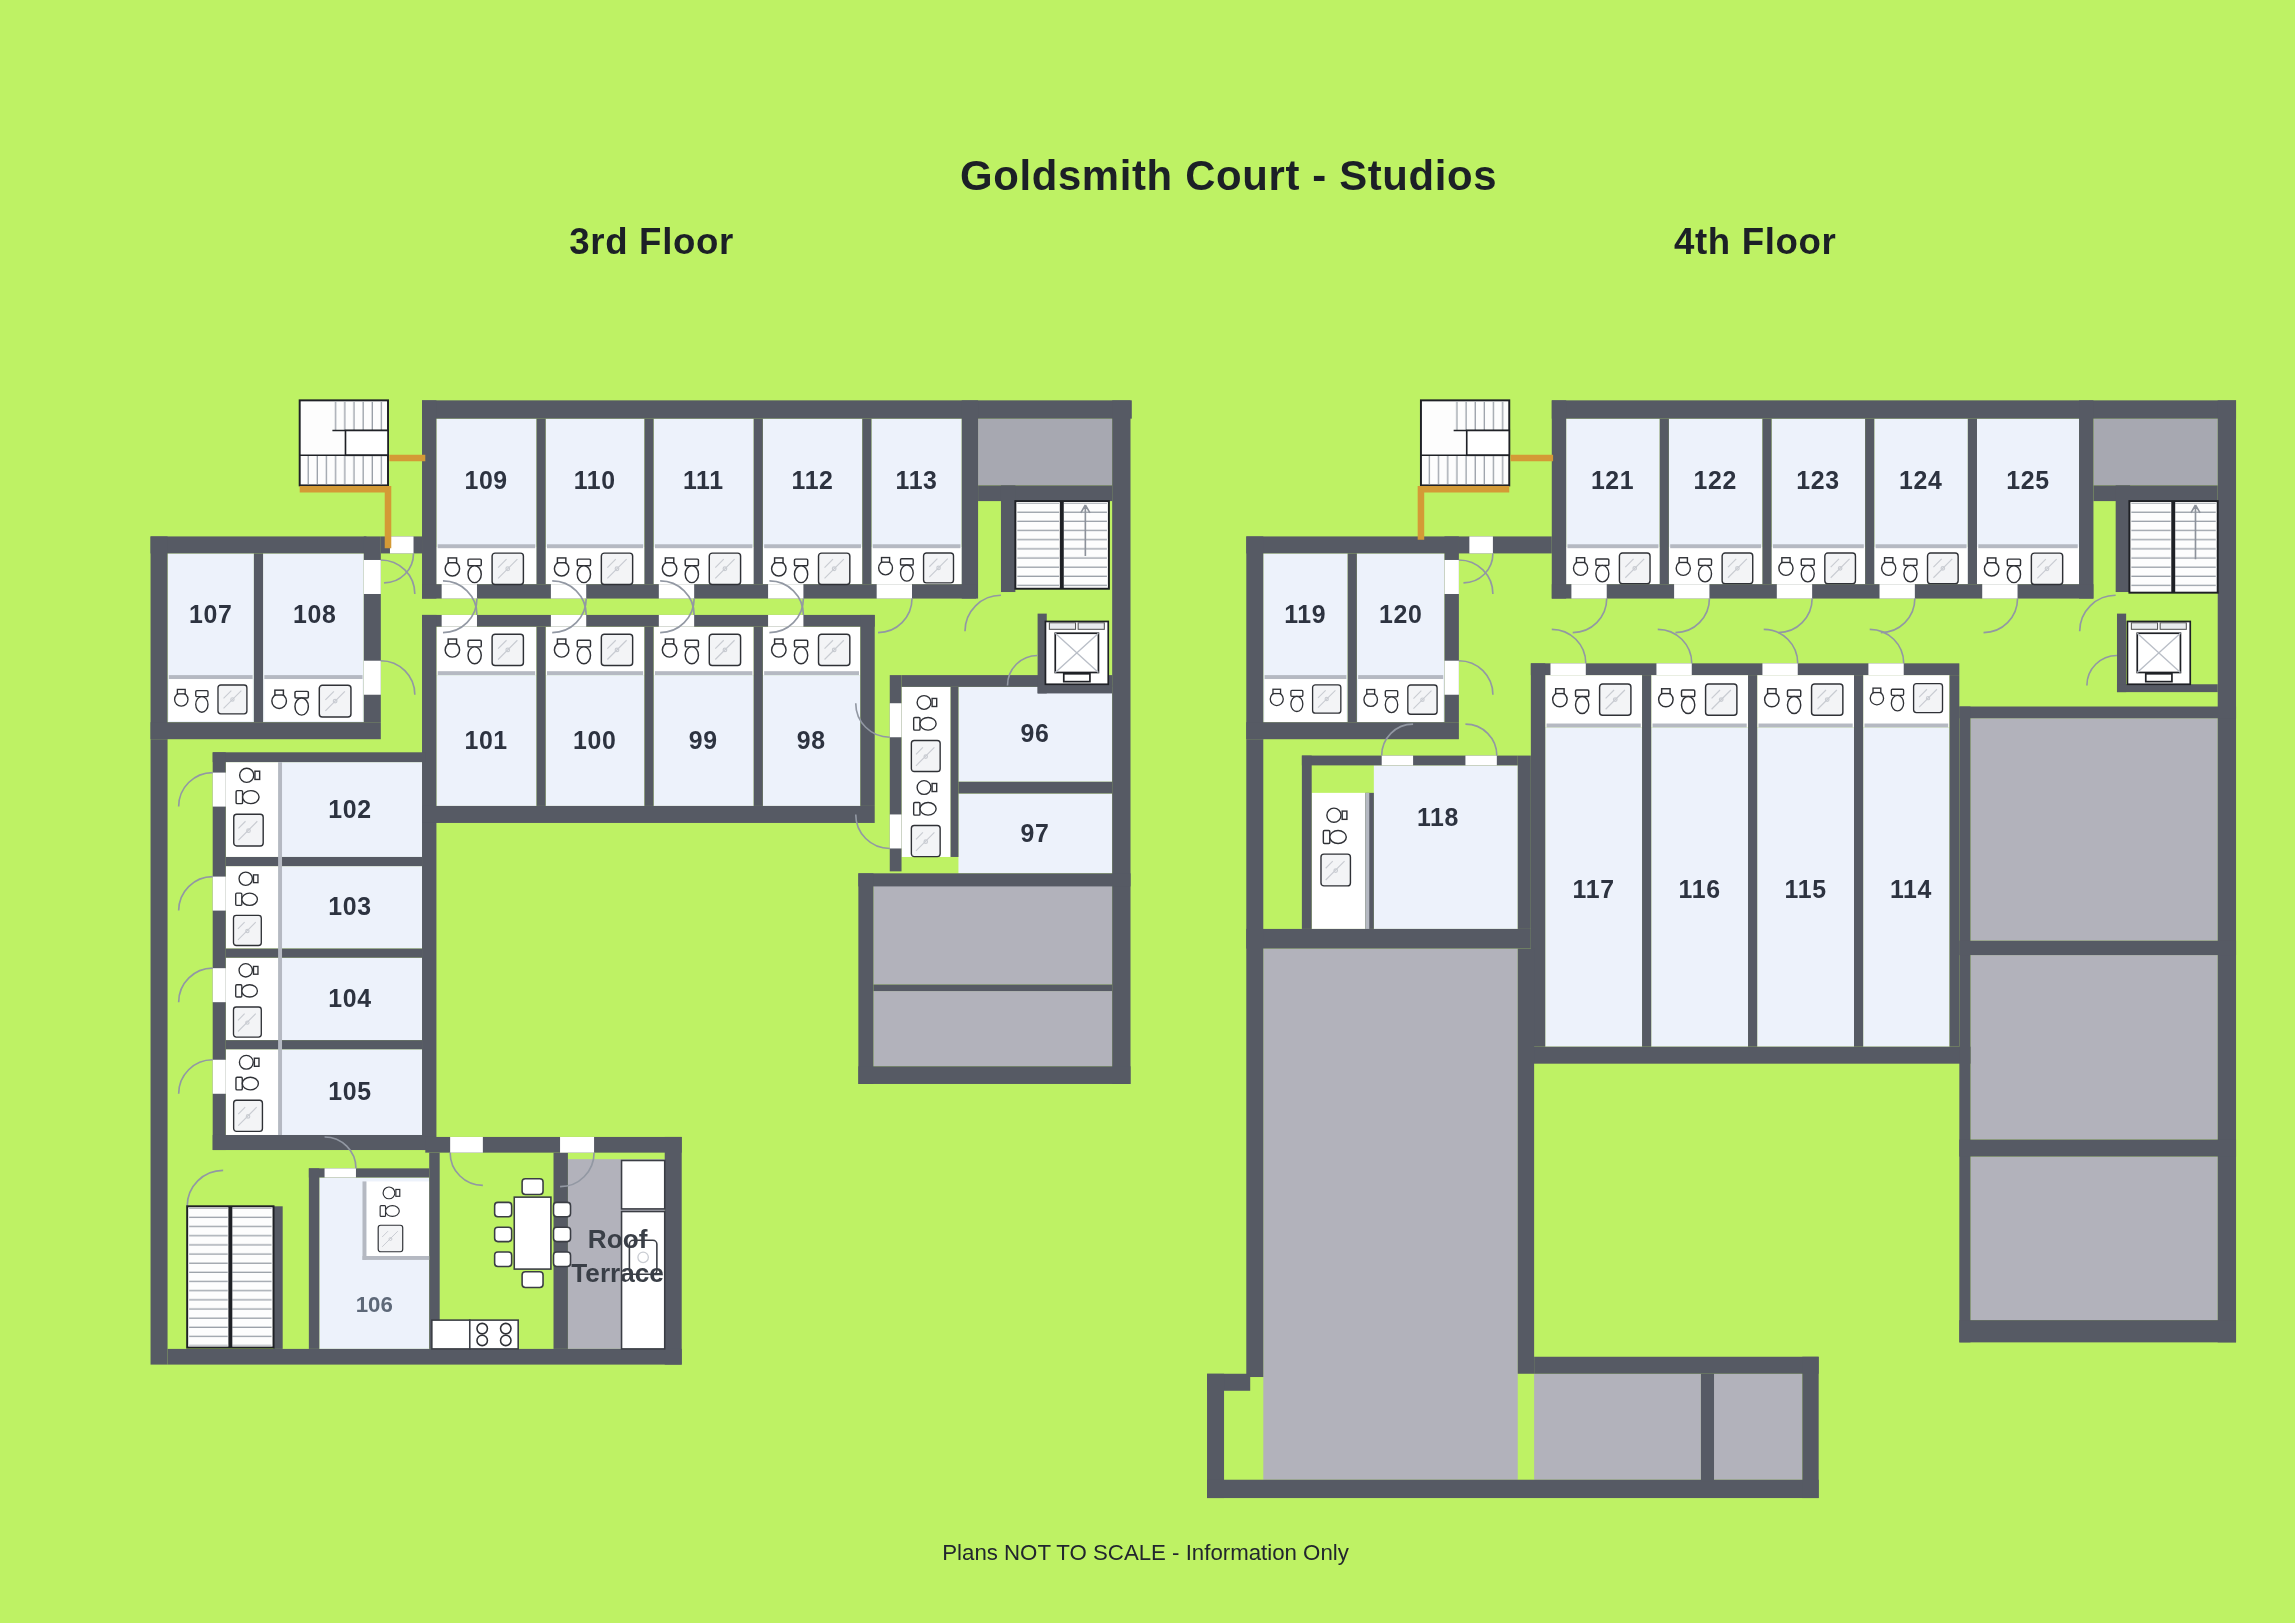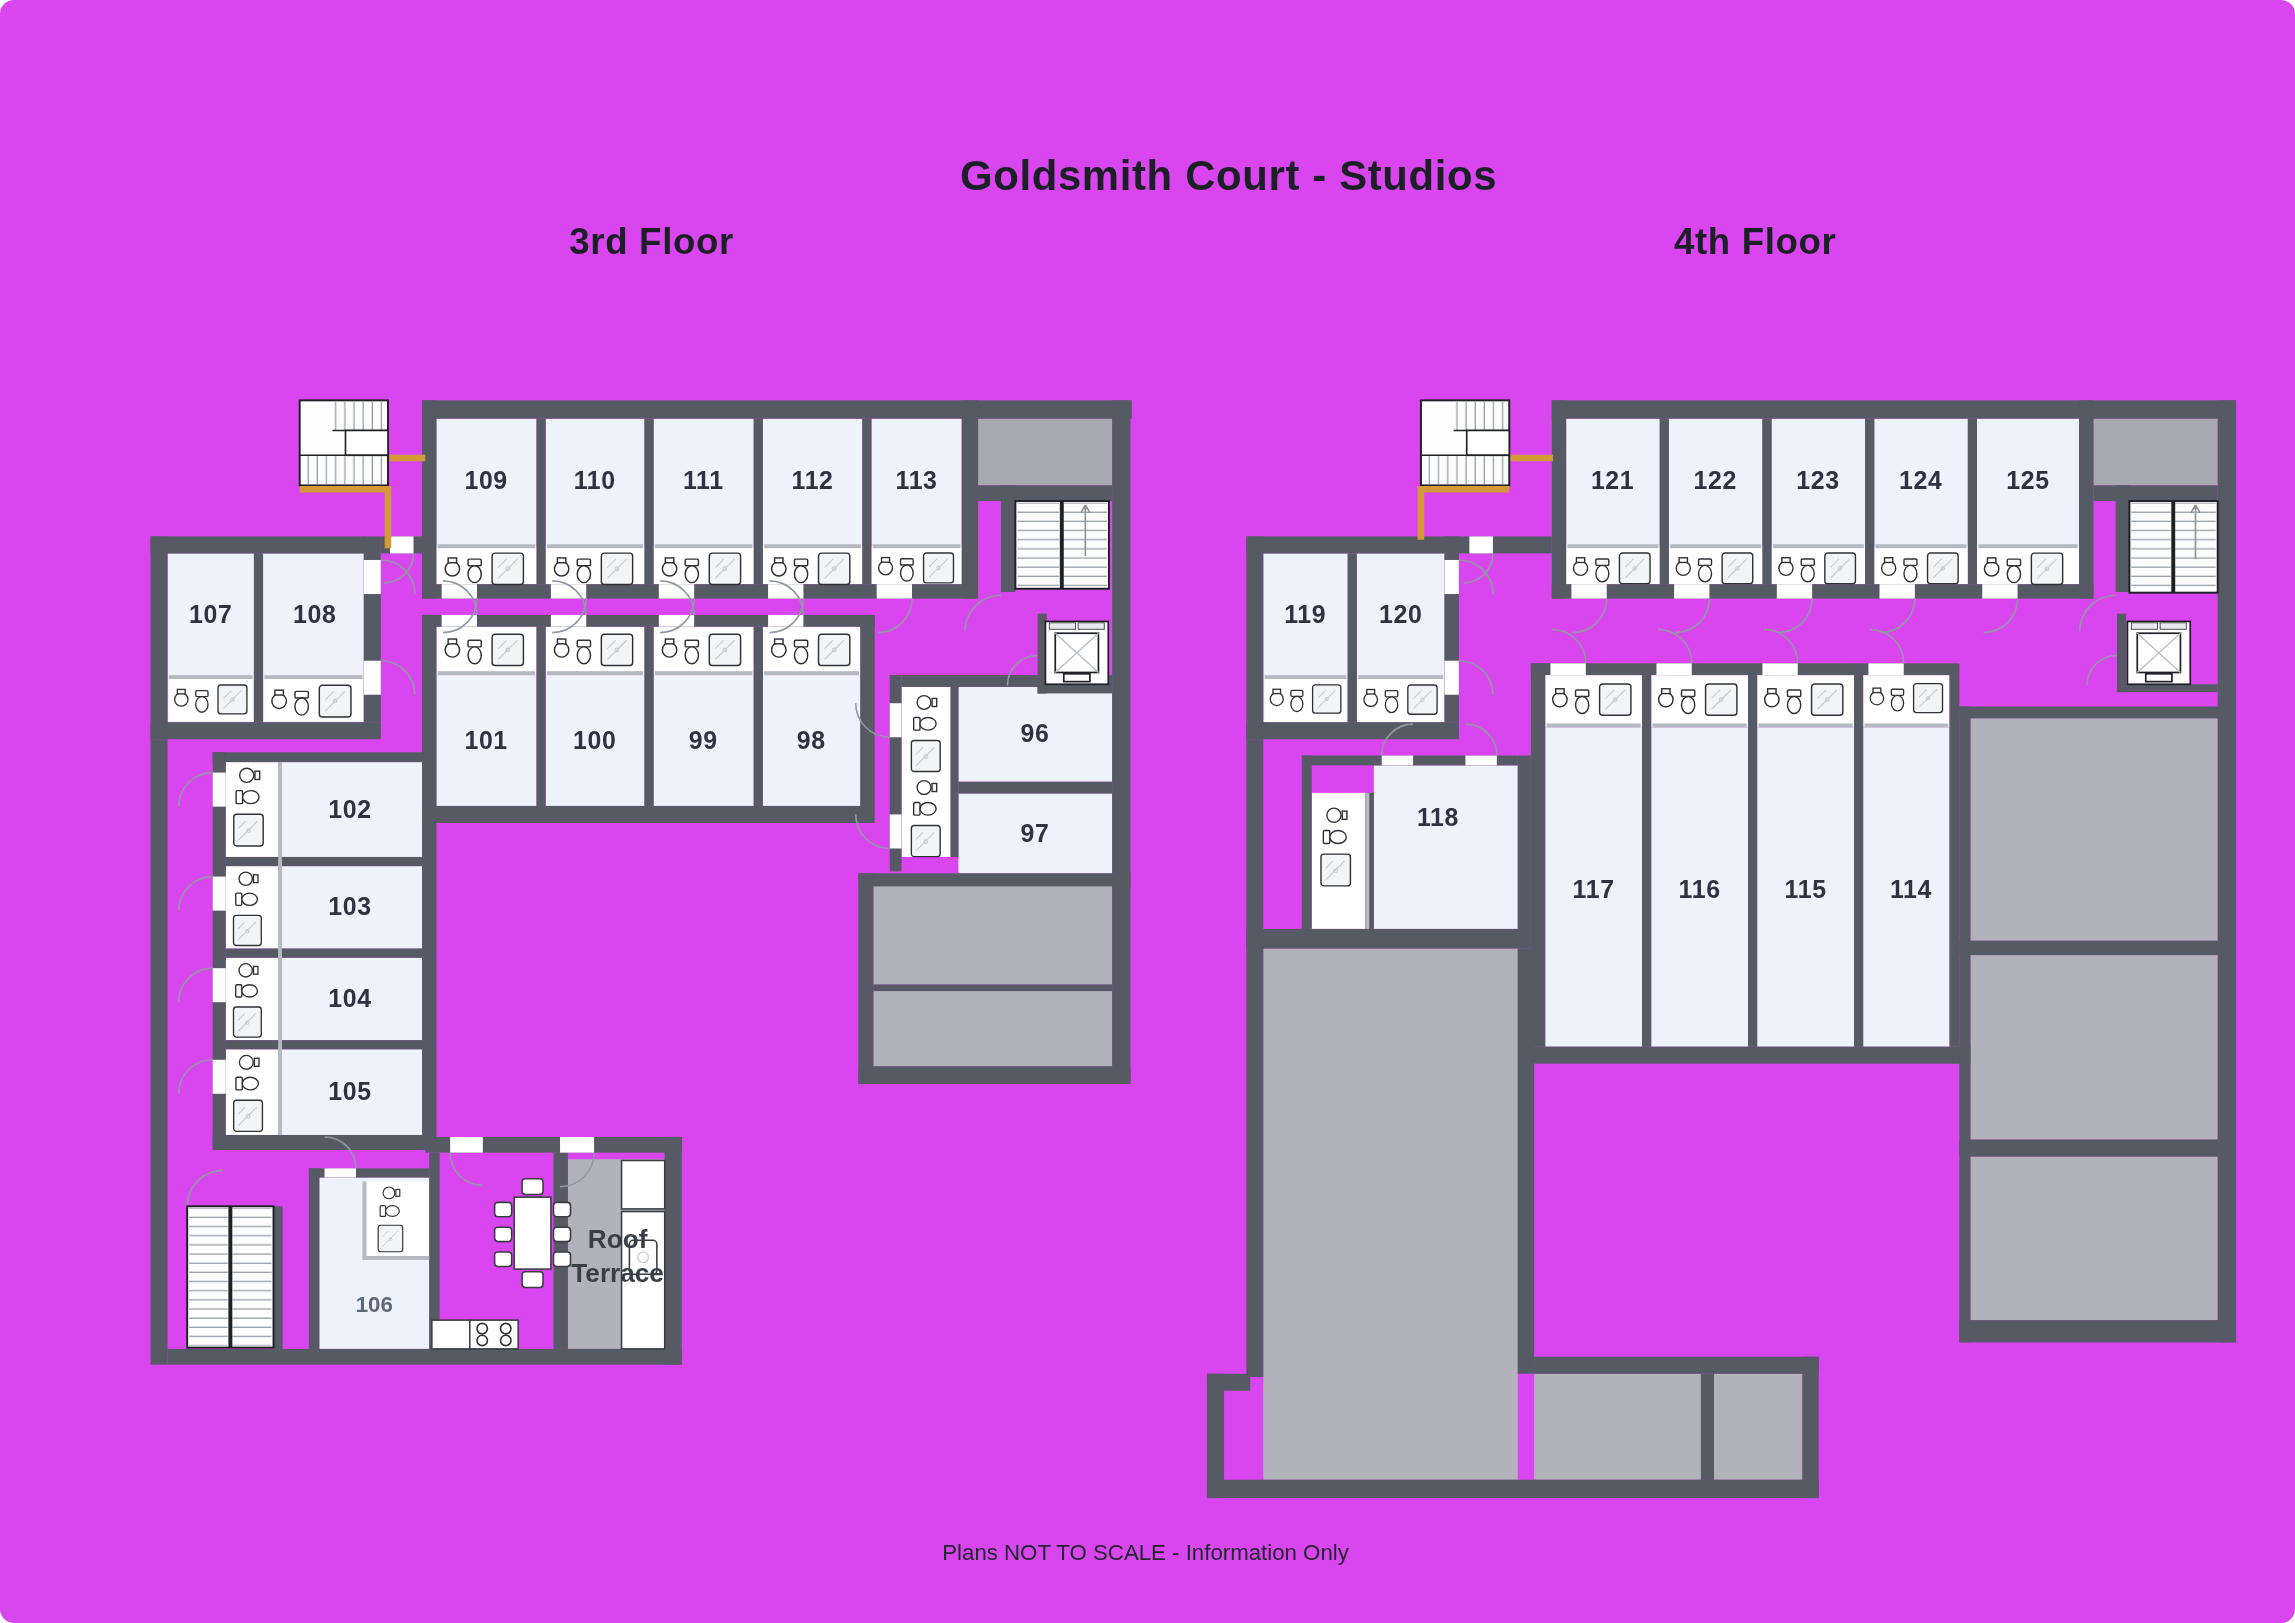--- a/index.html
+++ b/index.html
@@ -1,16 +1,16 @@
 <!DOCTYPE html>
 <html style="font-size:10.5px"><head>
 <meta charset="utf-8">
 <style>
   html,body{margin:0;padding:0;background:#fff;}
-  .canvas{position:relative;width:2295px;height:1623px;background:#d946ef;overflow:hidden;border-radius:14px;}
+  .canvas{position:relative;width:2295px;height:1623px;background:#bef264;overflow:hidden;}
   svg{position:absolute;left:0;top:0;}
   .wall{fill:#565a64;}
   .room{fill:#edf2fb;}
   .bath{fill:#ffffff;}
   .roof{fill:#b2b2bb;}
   .roofD{fill:#a7a8b1;}
   .gap{fill:#ffffff;}
   .sill{fill:#b5b9c2;}
   .arc{fill:none;stroke:#9298a3;stroke-width:2.5;}
   .rail{fill:none;stroke:#d49a36;stroke-width:10;}

